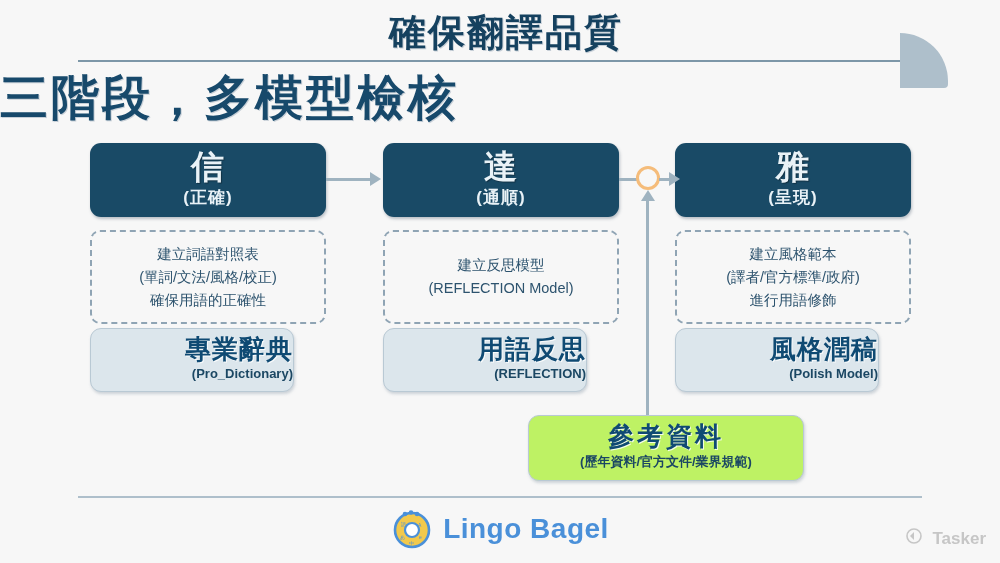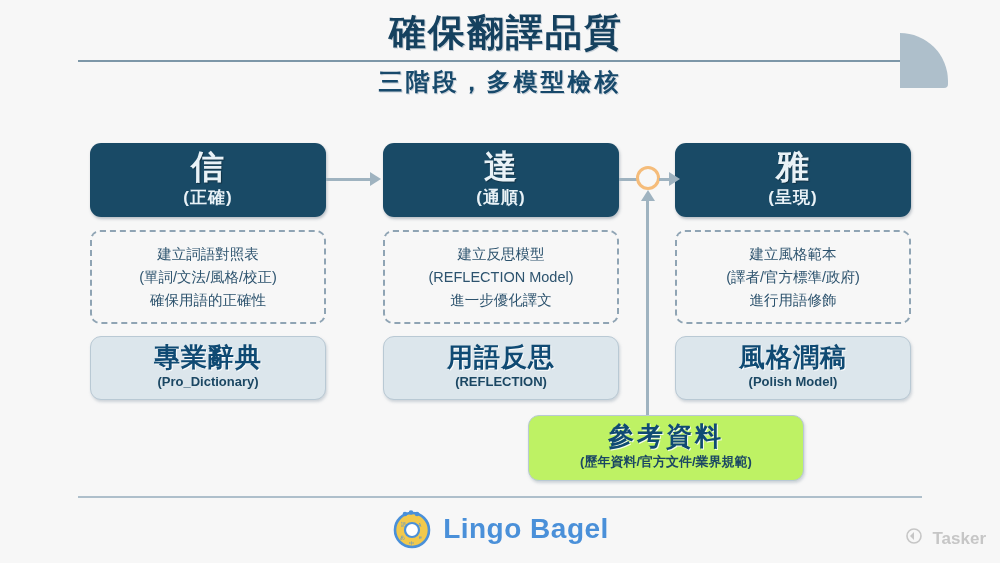--- a/index.html
+++ b/index.html
@@ -28,22 +28,22 @@
     font-size: 37px;
     font-weight: bold;
     color: #15415f;
     letter-spacing: 2px;
     text-shadow: 1px 1px 0 rgba(160,175,190,.55);
   }
   .title-sub {
     position: absolute;
     left: 0; top: 66px;
     width: 1000px;
-    text-align: center;
-    font-size: 24px;
+    text-align: left;
+    font-size: 48px;
     font-weight: bold;
     color: #17496b;
     letter-spacing: 3px;
     text-shadow: 1px 1px 0 rgba(160,175,190,.55);
   }
   .header-rule {
     position: absolute;
     left: 78px; top: 60px;
     width: 825px; height: 2px;
     background: #7d97a8;
@@ -105,29 +105,29 @@
     color: #2d536e;
     font-size: 14.5px;
     line-height: 23px;
     text-align: left;
   }
   .desc-line { white-space: nowrap; }
 
   
   .model-box {
     position: absolute;
-    top: 336px;
-    width: 236px;
+    top: 328px;
+    width: 204px;
     height: 64px;
     background: #dce6ec;
     border: 1px solid #b9c9d4;
     border-radius: 11px;
     box-shadow: 1px 2px 3px rgba(140,155,170,.4);
     box-sizing: border-box;
-    text-align: center;
+    text-align: right;
     padding-top: 4px;
   }
   .model-title {
     font-size: 26px;
     font-weight: bold;
     color: #0f4a73;
     line-height: 32px;
     letter-spacing: 1px;
     text-shadow: 1px 1px 0 rgba(255,255,255,.85);
   }
@@ -271,21 +271,20 @@
     <div class="model-sub">(Pro_Dictionary)</div>
   </div>
 
   <div class="stage-box col-2">
     <div class="stage-char">達</div>
     <div class="stage-sub">(通順)</div>
   </div>
   <div class="desc-box col-2">
     <div class="desc-line">建立反思模型</div>
     <div class="desc-line">(REFLECTION Model)</div>
-    <div class="desc-line">進一步優化譯文</div>
   </div>
   <div class="model-box col-2">
     <div class="model-title">用語反思</div>
     <div class="model-sub">(REFLECTION)</div>
   </div>
 
   <div class="stage-box col-3">
     <div class="stage-char">雅</div>
     <div class="stage-sub">(呈現)</div>
   </div>

